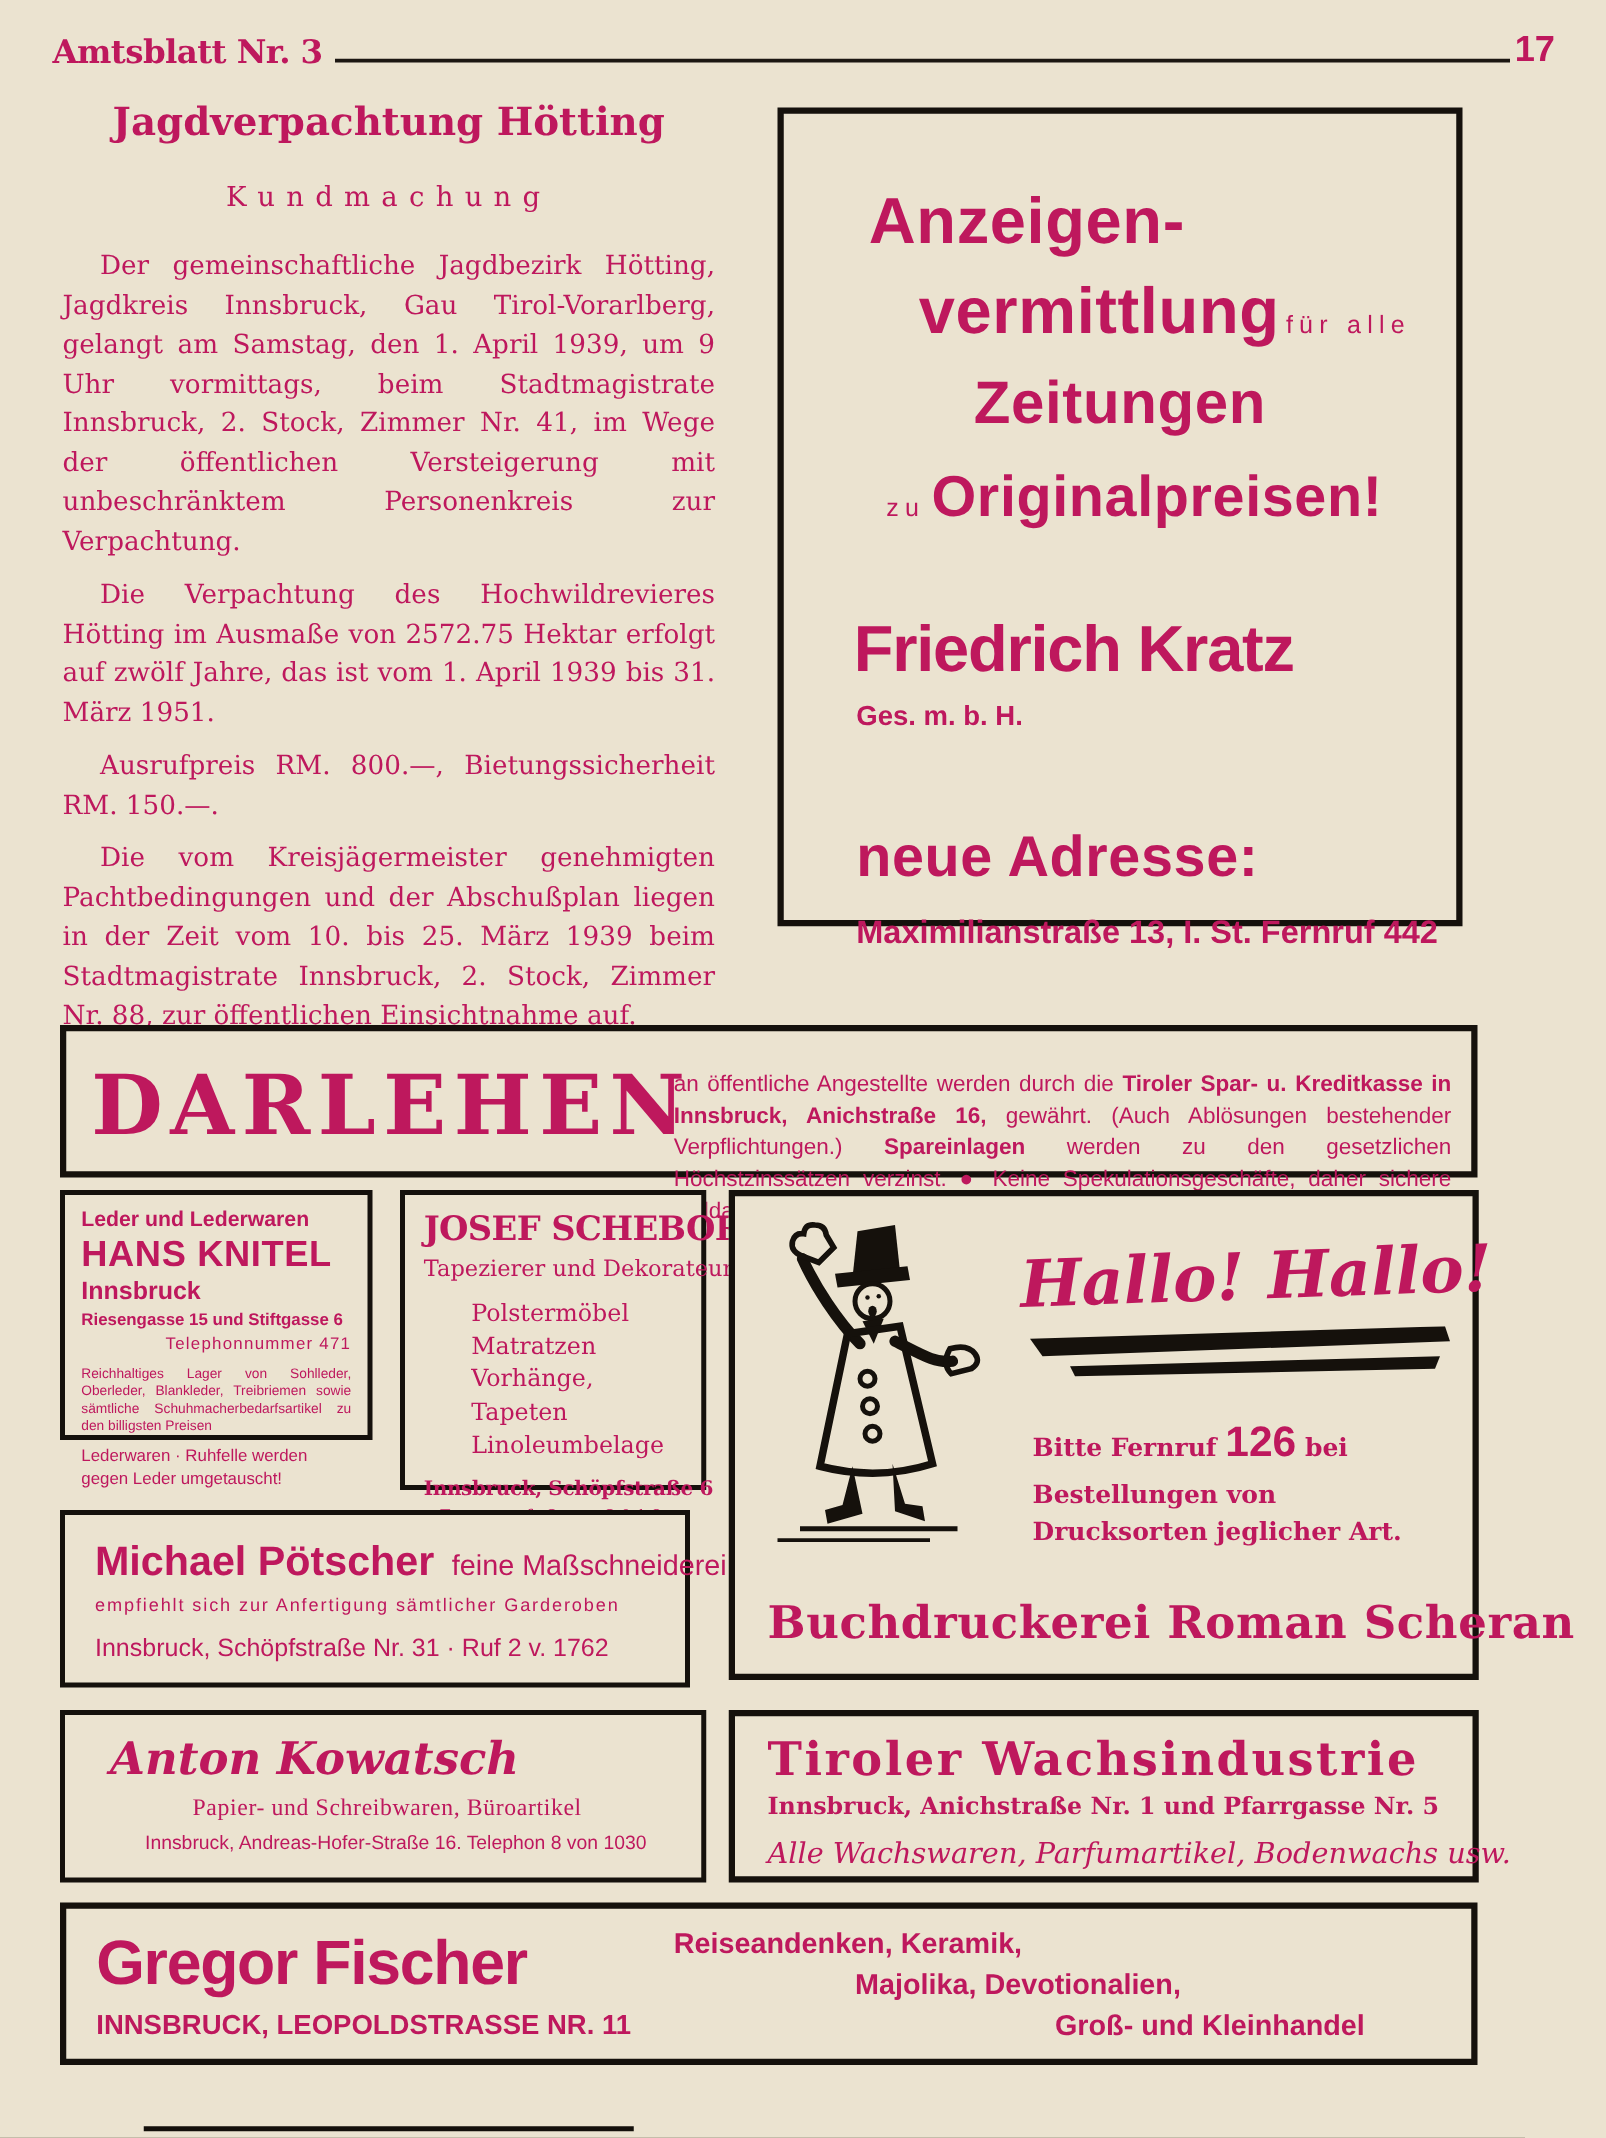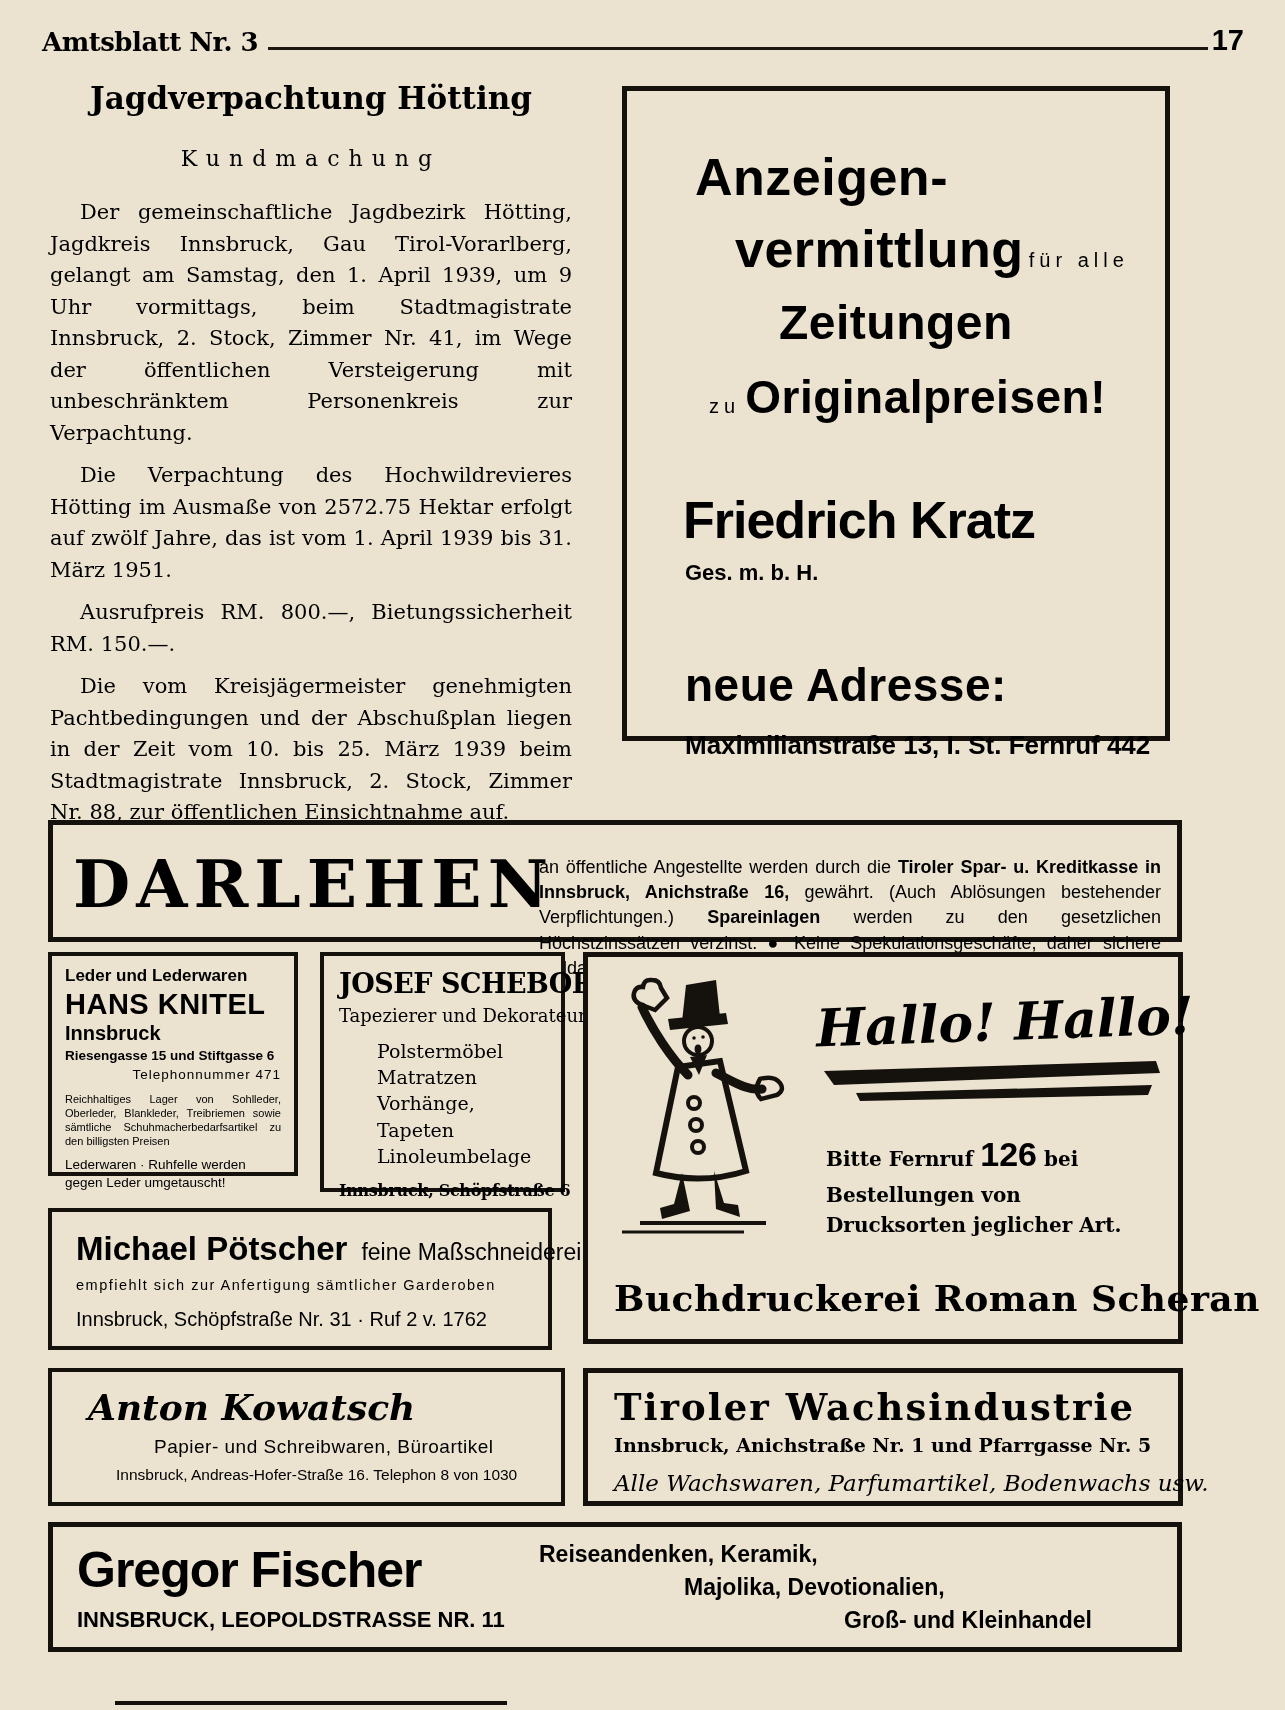--- a/index.html
+++ b/index.html
@@ -1,18 +1,18 @@
 <!DOCTYPE html>
 <html><head>
 <meta charset="utf-8">
 <style>
   html,body{margin:0;padding:0;background:#a79f8d;}
   .page{
     position:relative;width:1285px;height:1710px;margin:0 auto;
-    background:#ebe3d0;color:#000000;overflow:hidden;
+    background:#ebe3d0;color:#be185d;overflow:hidden;
     font-family:"DejaVu Serif", serif;
   }
 
   
   .masthead{position:absolute;left:42px;top:24px;width:1202px;display:flex;align-items:flex-end;}
   .mast-title{font-size:26px;font-weight:bold;letter-spacing:-0.5px;}
   .mast-rule{flex:1;border-bottom:3px solid #1c1712;margin:0 4px 7px 10px;}
   .mast-page{font-size:29px;font-weight:bold;font-family:"Liberation Sans",sans-serif;}
 
   
@@ -44,21 +44,21 @@
   .kz-neue{font-size:46px;font-weight:900;font-family:"Liberation Sans",sans-serif;margin:72px 0 0 4px;}
   .kz-addr{font-size:26px;font-weight:bold;font-family:"Liberation Sans",sans-serif;margin:18px 0 0 4px;white-space:nowrap;}
 
   
   .darlehen{left:48px;top:820px;width:1134px;height:122px;display:flex;}
   .dword{width:466px;font-size:66px;font-weight:bold;letter-spacing:6px;padding:20px 0 0 20px;font-family:"DejaVu Serif",serif;}
   .dtext{flex:1;font-family:"Liberation Sans",sans-serif;font-size:18px;line-height:1.4;padding:12px 16px 8px 0;text-align:justify;}
   .dtext b{font-weight:bold;}
 
   
-  .knitel{left:48px;top:952px;width:250px;height:224px;}
+  .knitel{left:48px;top:952px;width:250px;height:200px;}
   .knitel .inner{padding:10px 13px;font-family:"Liberation Sans",sans-serif;}
   .kn-cat{font-size:17px;font-weight:bold;}
   .kn-name{font-size:29px;font-weight:bold;letter-spacing:0.5px;white-space:nowrap;margin-top:2px;}
   .kn-city{font-size:20px;font-weight:bold;margin-top:1px;}
   .kn-street{font-size:13.5px;font-weight:bold;white-space:nowrap;margin-top:3px;}
   .kn-phone{font-size:13.5px;letter-spacing:1px;text-align:right;margin-top:4px;}
   .kn-body{font-size:11px;line-height:1.28;text-align:justify;margin-top:10px;}
   .kn-note{font-size:13.5px;line-height:1.28;margin-top:8px;}
 
   
@@ -85,21 +85,21 @@
   .po-row1{display:flex;align-items:baseline;white-space:nowrap;}
   .po-name{font-size:33px;font-weight:bold;}
   .po-tag{font-size:23px;margin-left:14px;}
   .po-line2{font-size:14.5px;letter-spacing:1.5px;margin-top:9px;white-space:nowrap;}
   .po-line3{font-size:20px;margin-top:15px;white-space:nowrap;}
 
   
   .kowatsch{left:48px;top:1368px;width:517px;height:138px;}
   .kowatsch .inner{padding:14px 22px;}
   .ko-name{font-size:36px;font-weight:bold;font-style:italic;margin-left:14px;white-space:nowrap;}
-  .ko-line2{font-family:Liberation Sans, sans-serif;font-size:19px;letter-spacing:0.5px;margin:8px 0 0 80px;white-space:nowrap;}
+  .ko-line2{font-family:Liberation Serif, serif;font-size:19px;letter-spacing:0.5px;margin:8px 0 0 80px;white-space:nowrap;}
   .ko-line3{font-family:"Liberation Sans",sans-serif;font-size:15.5px;margin:8px 0 0 42px;white-space:nowrap;}
 
   
   .wachs{left:583px;top:1368px;width:600px;height:138px;}
   .wachs .inner{padding:12px 26px;}
   .wa-name{font-size:37px;font-weight:bold;letter-spacing:2px;white-space:nowrap;}
   .wa-line2{font-size:19px;font-weight:bold;margin-top:5px;white-space:nowrap;}
   .wa-line3{font-size:23px;font-style:italic;margin-top:14px;white-space:nowrap;}
 
   

